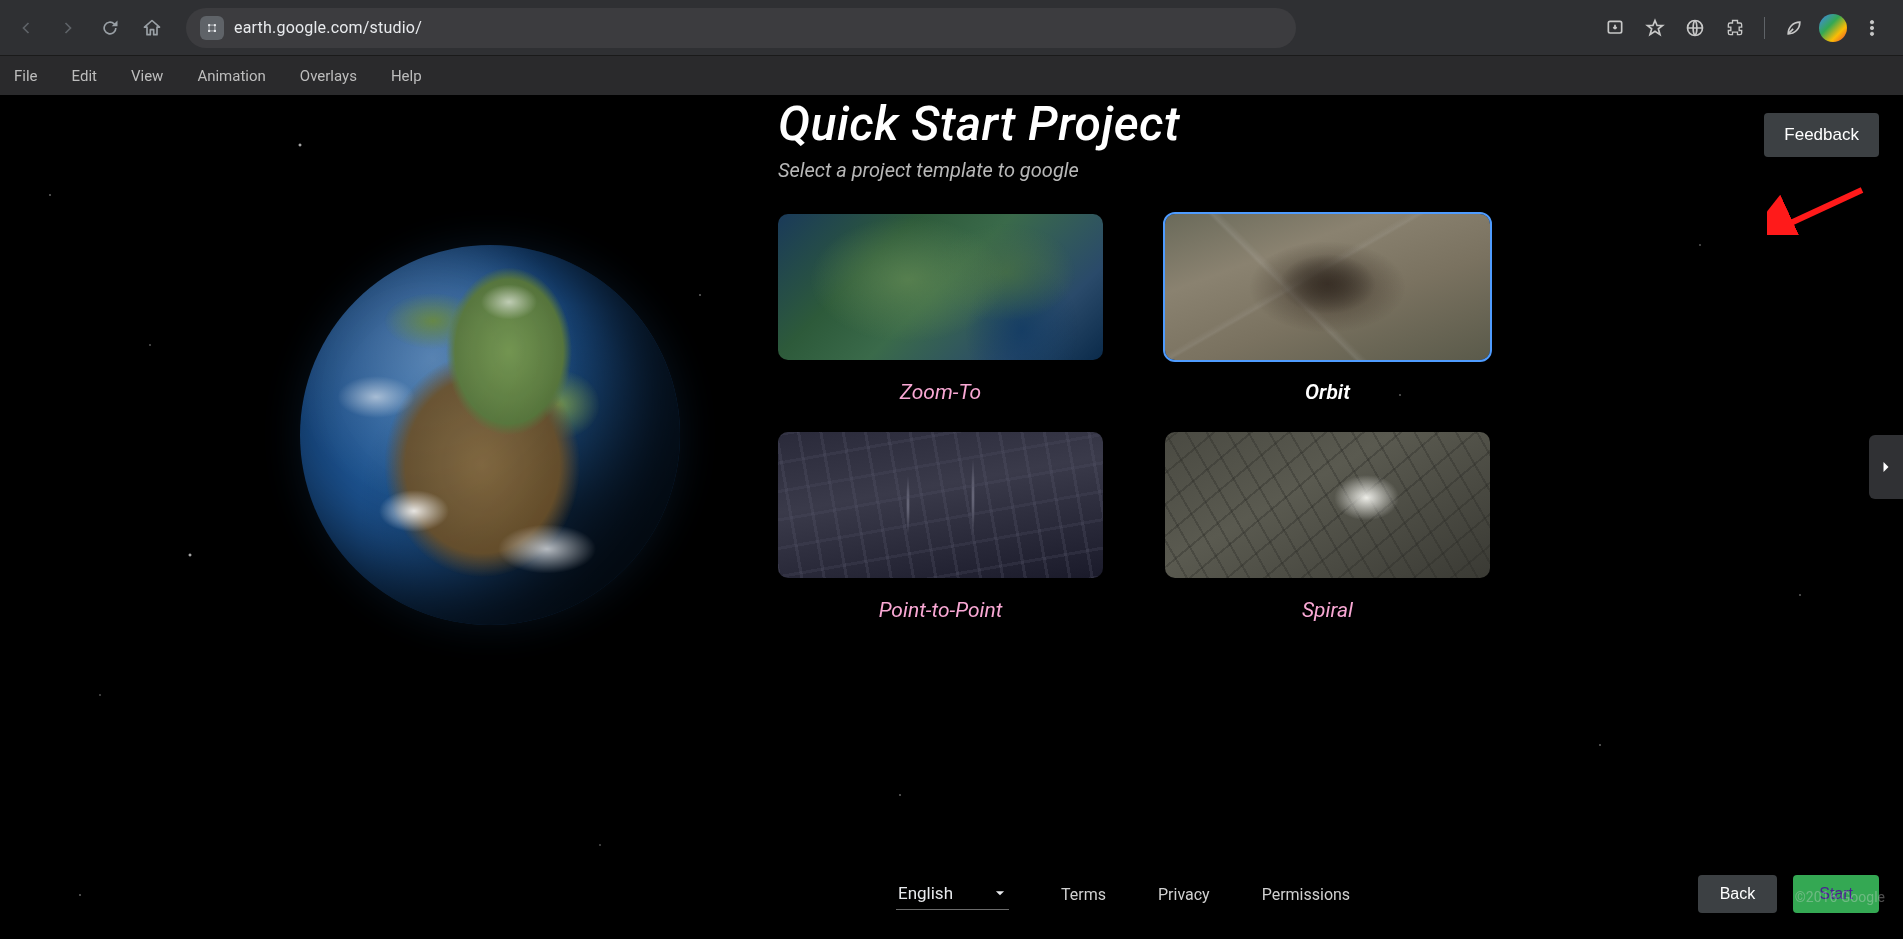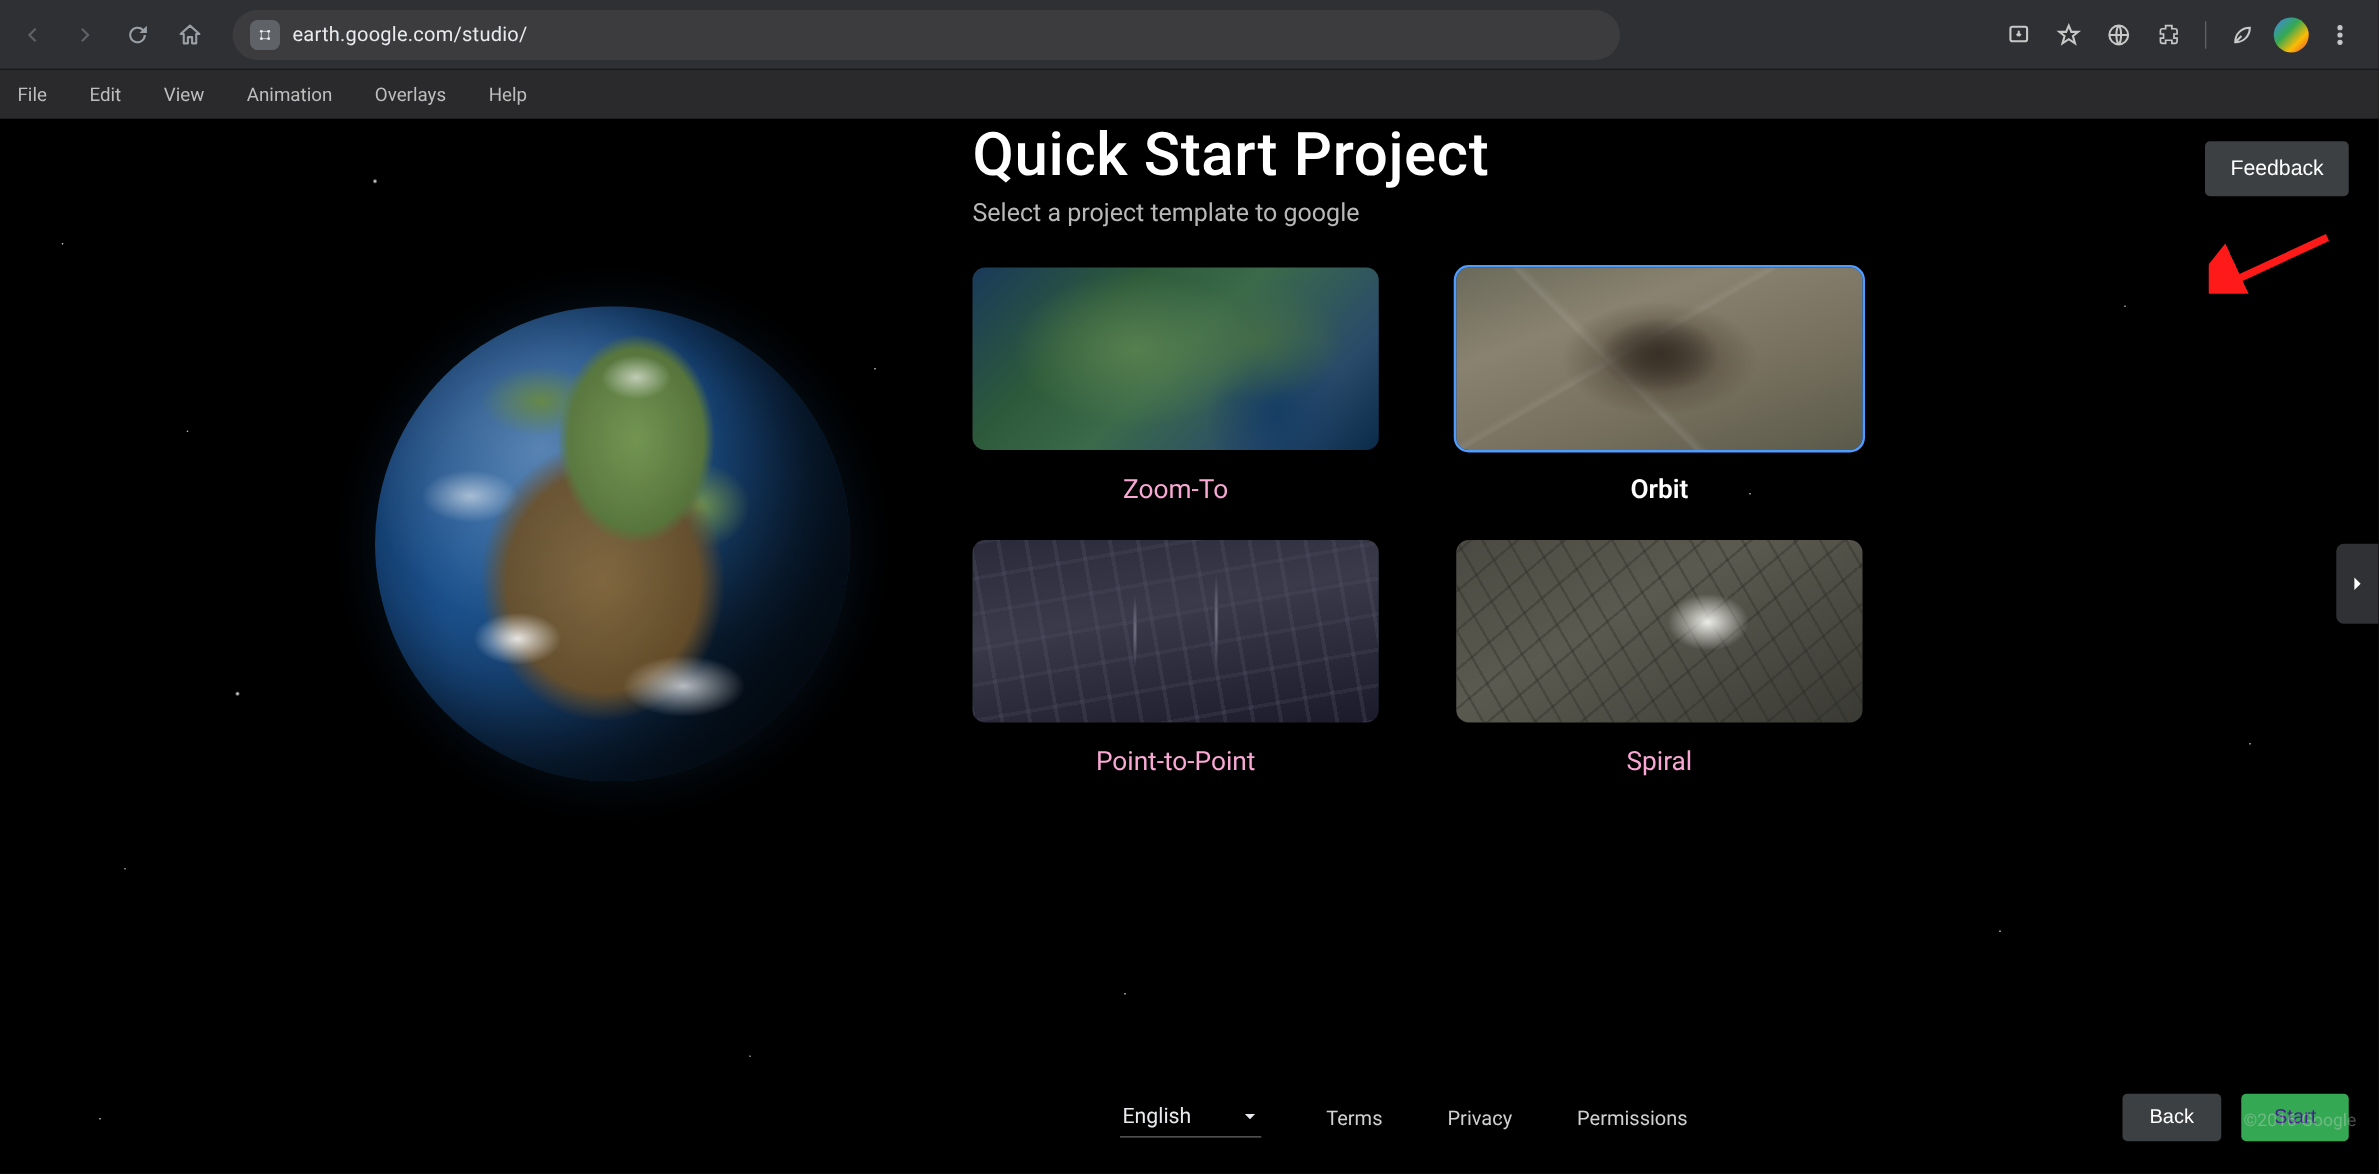--- a/index.html
+++ b/index.html
@@ -123,20 +123,21 @@
     radial-gradient(ellipse 70px 35px at 65% 80%, rgba(255,255,255,.7), transparent 70%),
     radial-gradient(ellipse 40px 25px at 55% 15%, rgba(255,255,255,.6), transparent 70%),
     radial-gradient(ellipse 55px 30px at 20% 40%, rgba(255,255,255,.55), transparent 70%);
 }
 
 .panel {
   position:absolute;
   left: 778px; top: 0;
   right: 0;
   padding-right: 72px;
+  font-style: italic;
 }
 .qs-title { font-size: 48px; font-weight: 500; color:#fff; margin-top: 0; letter-spacing:.5px;}
 .qs-sub { font-size: 20px; color:#b8b8b8; margin-top: 6px; }
 
 .feedback-btn {
   position:absolute; right: 24px; top: 18px;
   background:#3c4043; color:#fff;
   border:none; border-radius:4px;
   padding: 12px 20px;
   font-size:17px; font-weight:500;

